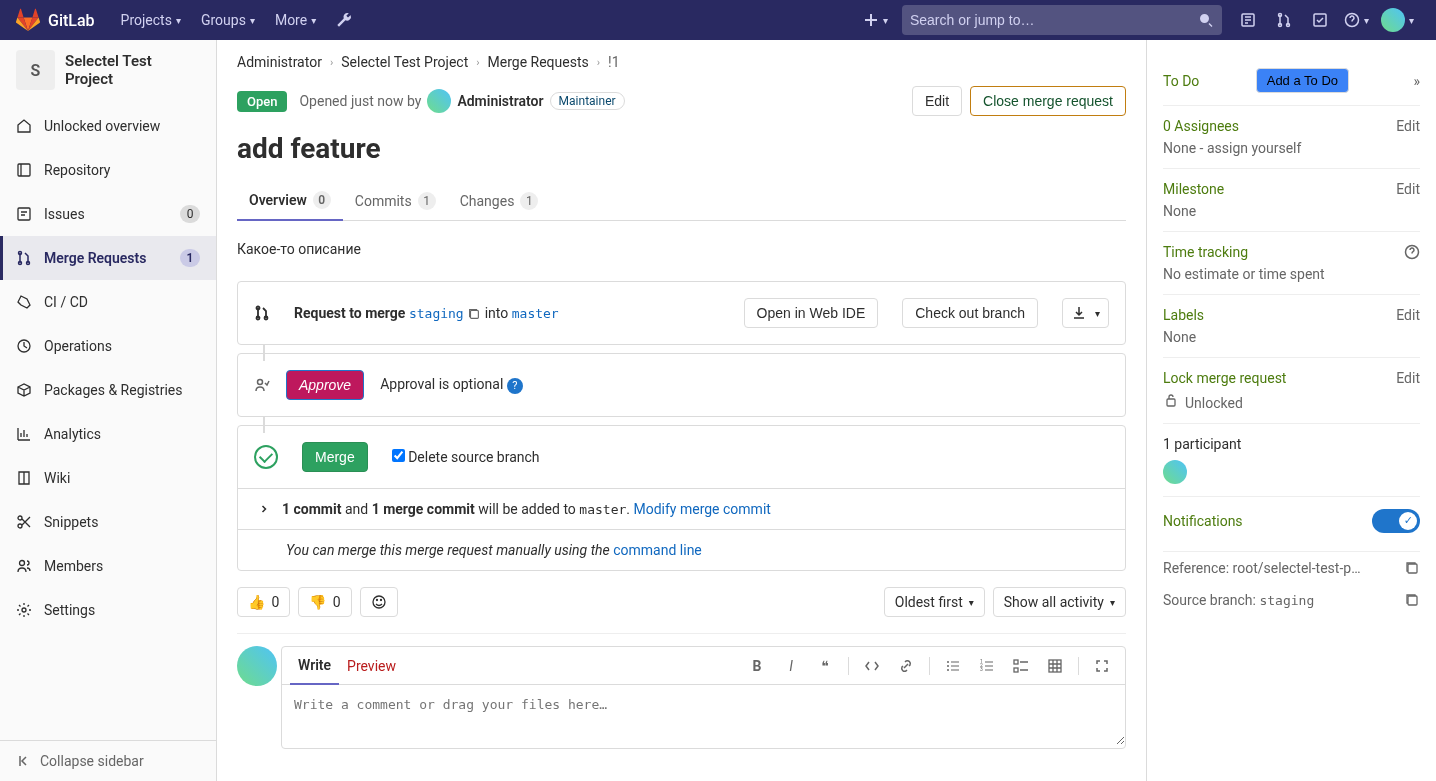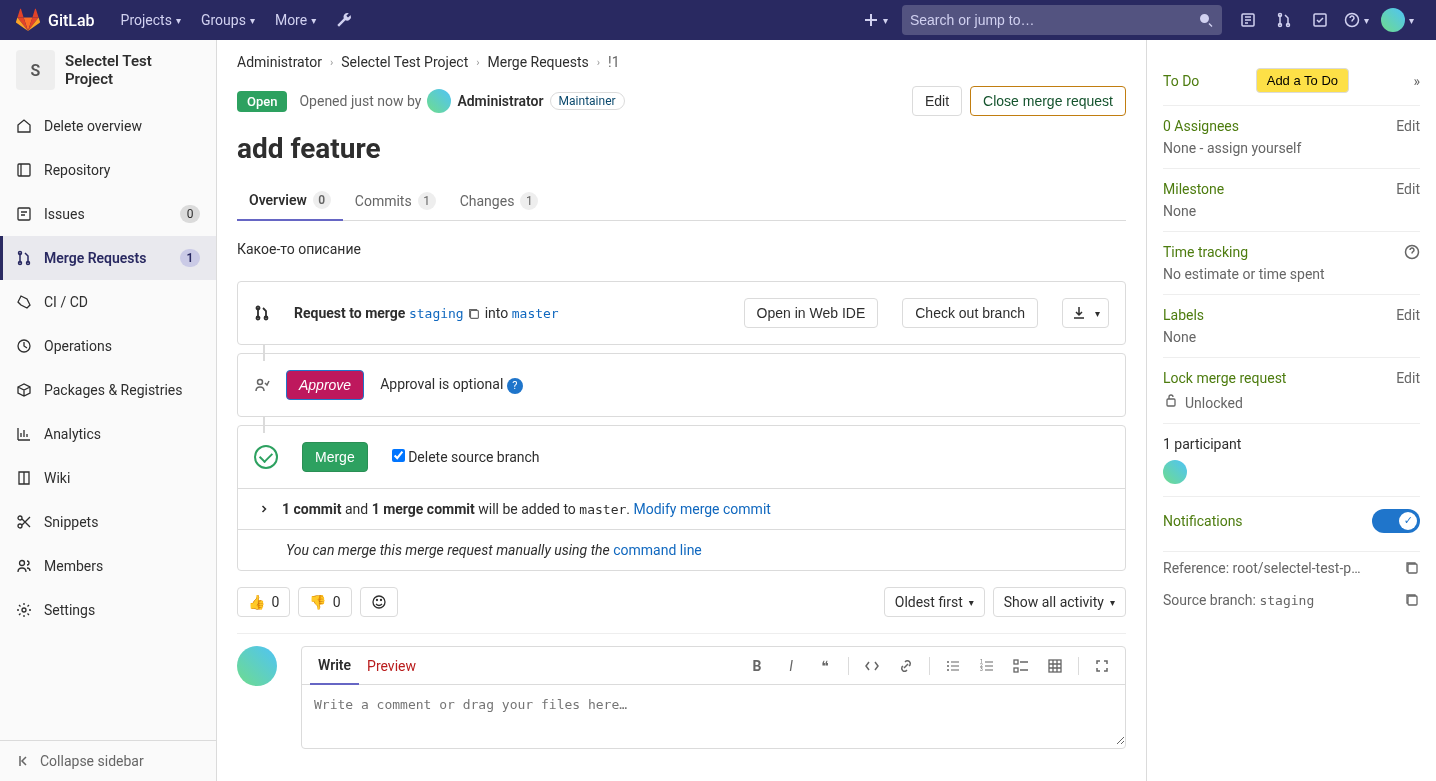--- a/index.html
+++ b/index.html
@@ -78,41 +78,41 @@
 .connector { width: 2px; height: 16px; background: #dbdbdb; margin-left: 26px; margin-top: -8px; margin-bottom: -8px; }
 
 .merge-footer { padding: 12px 16px 12px 48px; border-top: 1px solid #dbdbdb; font-size: 14px; }
 .merge-footer.with-chevron { display: flex; align-items: center; gap: 12px; padding-left: 20px; }
 .chev-right { width: 12px; height: 12px; cursor: pointer; }
 
 .reactions { display: flex; align-items: center; gap: 8px; margin: 16px 0; }
 .react-btn { border: 1px solid #dbdbdb; border-radius: 4px; padding: 6px 10px; display: flex; align-items: center; gap: 6px; cursor: pointer; font-size: 14px; }
 .select-btn { border: 1px solid #dbdbdb; border-radius: 4px; padding: 6px 10px; display: flex; align-items: center; gap: 6px; cursor: pointer; font-size: 14px; background: #fff; }
 
-.comment-box { display: flex; gap: 24px; }
+.comment-box { display: flex; gap: 4px; }
 .comment-avatar { width: 40px; height: 40px; border-radius: 50%; background: linear-gradient(45deg,#6fdc8c,#4fc3f7); }
 .comment-form { flex: 1; border: 1px solid #dbdbdb; border-radius: 4px; }
 .comment-tabs { display: flex; align-items: center; border-bottom: 1px solid #dbdbdb; padding: 0 8px; }
 .comment-tab { padding: 10px 8px; font-size: 14px; cursor: pointer; color: #b91c1c; }
 .comment-tab.active { font-weight: 600; color: #2e2e2e; border-bottom: 2px solid #6666c4; margin-bottom: -1px; }
 .comment-toolbar { margin-left: auto; display: flex; gap: 4px; }
 .tbar-btn { width: 30px; height: 30px; display: flex; align-items: center; justify-content: center; color: #666; cursor: pointer; border-radius: 4px; }
 .tbar-sep { width: 1px; background: #dbdbdb; margin: 6px 4px; }
 .comment-textarea { width: 100%; min-height: 60px; border: none; outline: none; resize: vertical; padding: 12px; font-family: Menlo, Consolas, monospace; font-size: 13px; }
 
 
 .sidebar-right { width: 290px; border-left: 1px solid #dbdbdb; padding: 16px; overflow-y: auto; }
 .rsec { padding: 12px 0; border-bottom: 1px solid #eee; }
 .rsec:last-child { border-bottom: none; }
 .rsec-head { display: flex; align-items: center; justify-content: space-between; margin-bottom: 6px; }
 .rsec-title { font-size: 14px; color: #4d7c0f; font-weight: 400; }
 .rsec-edit { font-size: 14px; color: #666; cursor: pointer; }
 .rsec-body { font-size: 14px; color: #666; }
 .todo-row { display: flex; align-items: center; justify-content: space-between; }
-.btn-sm { border: 1px solid #dbdbdb; background: #fde047; padding: 4px 10px; border-radius: 4px; font-size: 13px; cursor: pointer; }
+.btn-sm { border: 1px solid #dbdbdb; background: #3b82f6; padding: 4px 10px; border-radius: 4px; font-size: 13px; cursor: pointer; }
 .toggle { width: 48px; height: 24px; background: #1f75cb; border-radius: 12px; position: relative; cursor: pointer; }
 .toggle::after { content: ""; position: absolute; right: 3px; top: 3px; width: 18px; height: 18px; background: #fff; border-radius: 50%; }
 .toggle-check { position: absolute; right: 7px; top: 5px; color: #1f75cb; font-size: 11px; z-index: 2; }
 .ref-row { display: flex; align-items: center; justify-content: space-between; font-size: 14px; color: #666; padding: 8px 0; }
 .ref-row .mono { color: #666; }
 .participant-avatar { width: 24px; height: 24px; border-radius: 50%; background: linear-gradient(45deg,#6fdc8c,#4fc3f7); }
 .expand-btn { position: absolute; right: 8px; color: #666; cursor: pointer; }
 .mini-avatar { width: 24px; height: 24px; border-radius: 50%; background: linear-gradient(45deg,#6fdc8c,#4fc3f7); display: inline-block; vertical-align: middle; }
 .icon-svg { width: 16px; height: 16px; }
 .lock-icon { margin-right: 6px; color: #666; }
@@ -202,21 +202,21 @@
   <div class="sidebar-left">
     <div class="project-header">
       <div class="project-avatar">S</div>
       <div class="project-name">Selectel Test Project</div>
     </div>
     <div class="side-nav">
       <div class="side-item">
           <svg class="icon" viewBox="0 0 16 16" fill="none" stroke="currentColor" stroke-width="1.3">
             <path d="M2 7l6-5 6 5v7H2z"></path>
           </svg>
-          <span class="label">Delete overview</span>
+          <span class="label">Unlocked overview</span>
         </div>
       <div class="side-item">
           <svg class="icon" viewBox="0 0 16 16" fill="none" stroke="currentColor" stroke-width="1.3">
             <rect x="2" y="2" width="12" height="12" rx="1"></rect>
             <path d="M5 2v12"></path>
           </svg>
           <span class="label">Repository</span>
         </div>
       <div class="side-item">
           <svg class="icon" viewBox="0 0 16 16" fill="none" stroke="currentColor" stroke-width="1.3">

